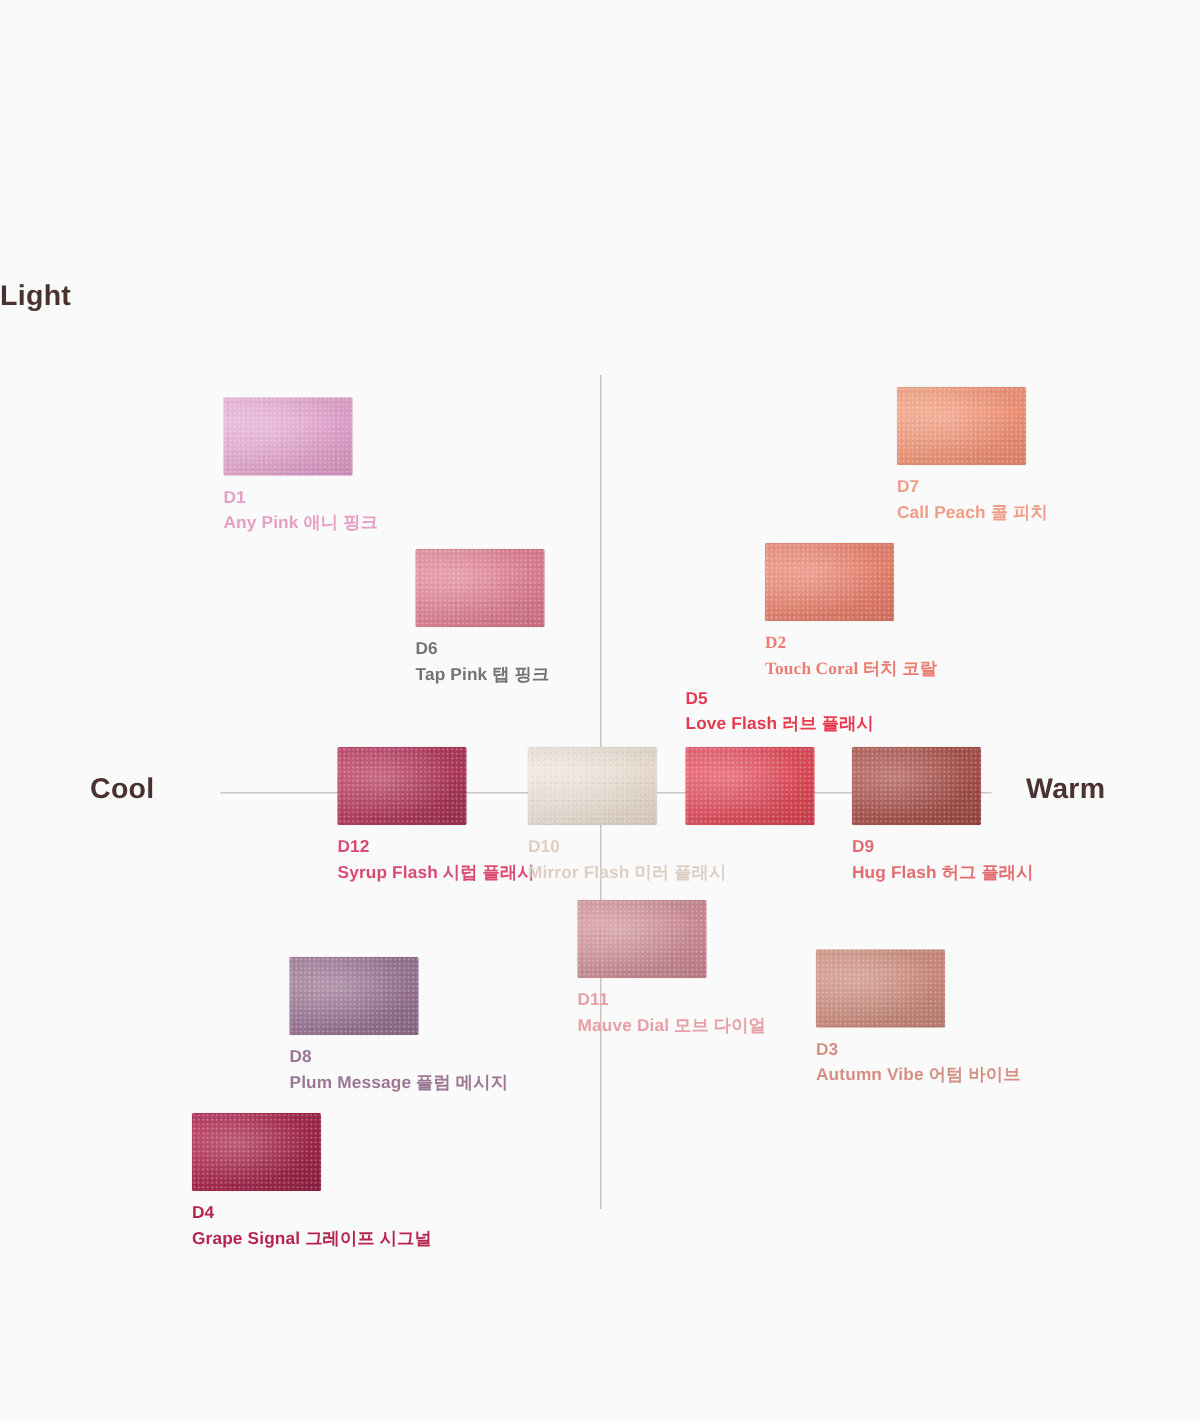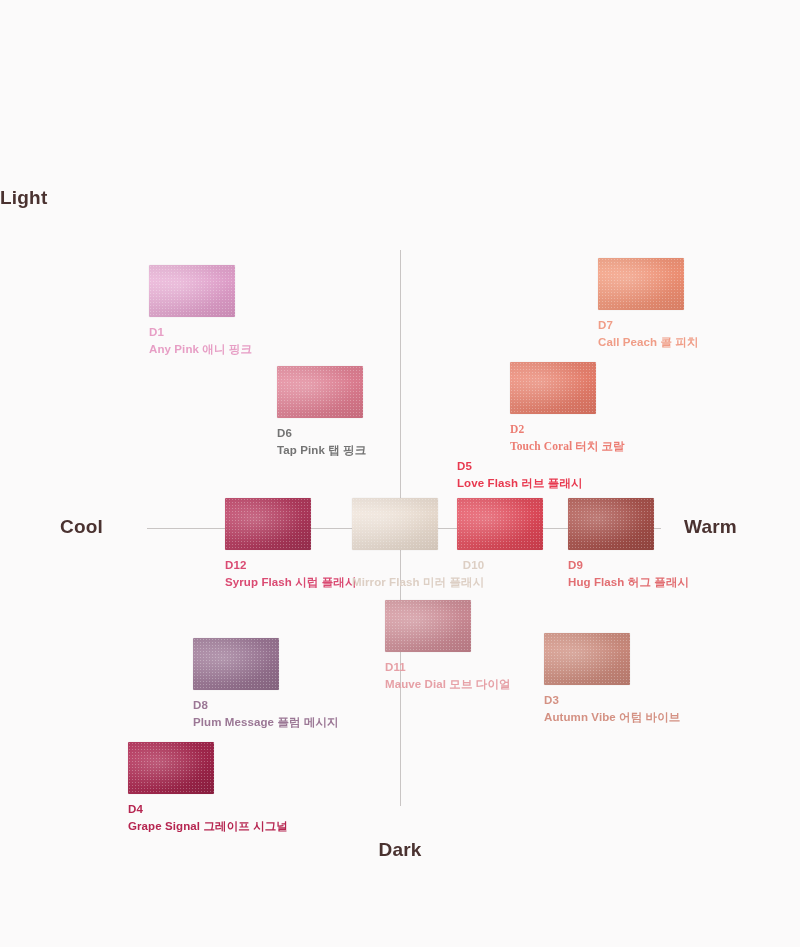--- a/index.html
+++ b/index.html
@@ -105,21 +105,20 @@
 </style>
 </head>
 <body>
 
 <div id="chart-root">
 
   <div class="axis-line axis-v"></div>
   <div class="axis-line axis-h"></div>
 
   <div class="axis-label light">Light</div>
-  <div class="axis-label dark">Dark</div>
   <div class="axis-label cool">Cool</div>
   <div class="axis-label warm">Warm</div>
 
   <div id="swatch-layer">
       <div class="swatch-item" style="left: 149px; top: 265px;">
         <div class="swatch-chip" style="background: linear-gradient(128deg, rgb(237, 188, 220) 0%, rgb(227, 167, 207) 48%, rgb(215, 147, 192) 100%);">
           <div class="sheen" style="background: radial-gradient(at 35% 40%, rgba(255, 255, 255, 0.22), rgba(255, 255, 255, 0) 62%), linear-gradient(rgba(0, 0, 0, 0.05), rgba(0, 0, 0, 0) 30%, rgba(0, 0, 0, 0.07));"></div>
           <div class="grain"></div>
         </div>
         <div class="swatch-caption" style="color: rgb(231, 158, 197);">
@@ -160,21 +159,21 @@
       <div class="swatch-item" style="left: 225px; top: 498px;">
         <div class="swatch-chip" style="background: linear-gradient(128deg, rgb(196, 79, 113) 0%, rgb(179, 60, 95) 48%, rgb(157, 47, 80) 100%);">
           <div class="sheen" style="background: radial-gradient(at 35% 40%, rgba(255, 255, 255, 0.22), rgba(255, 255, 255, 0) 62%), linear-gradient(rgba(0, 0, 0, 0.05), rgba(0, 0, 0, 0) 30%, rgba(0, 0, 0, 0.07));"></div>
           <div class="grain"></div>
         </div>
         <div class="swatch-caption" style="color: rgb(218, 74, 114);">
           <span class="code">D12</span>
           <span class="name">Syrup Flash 시럽 플래시</span>
         </div>
       </div>
-      <div class="swatch-item" style="left: 352px; top: 498px; text-align: right;">
+      <div class="swatch-item" style="left: 352px; top: 498px;">
         <div class="swatch-chip" style="background: linear-gradient(128deg, rgb(243, 233, 224) 0%, rgb(235, 223, 212) 48%, rgb(224, 210, 197) 100%);">
           <div class="sheen" style="background: radial-gradient(at 35% 40%, rgba(255, 255, 255, 0.22), rgba(255, 255, 255, 0) 62%), linear-gradient(rgba(0, 0, 0, 0.05), rgba(0, 0, 0, 0) 30%, rgba(0, 0, 0, 0.07));"></div>
           <div class="grain"></div>
         </div>
         <div class="swatch-caption" style="color: rgb(221, 207, 196);">
           <span class="code">D10</span>
           <span class="name">Mirror Flash 미러 플래시</span>
         </div>
       </div>
       <div class="swatch-item caption-above" style="left: 457px; top: 458px;">

